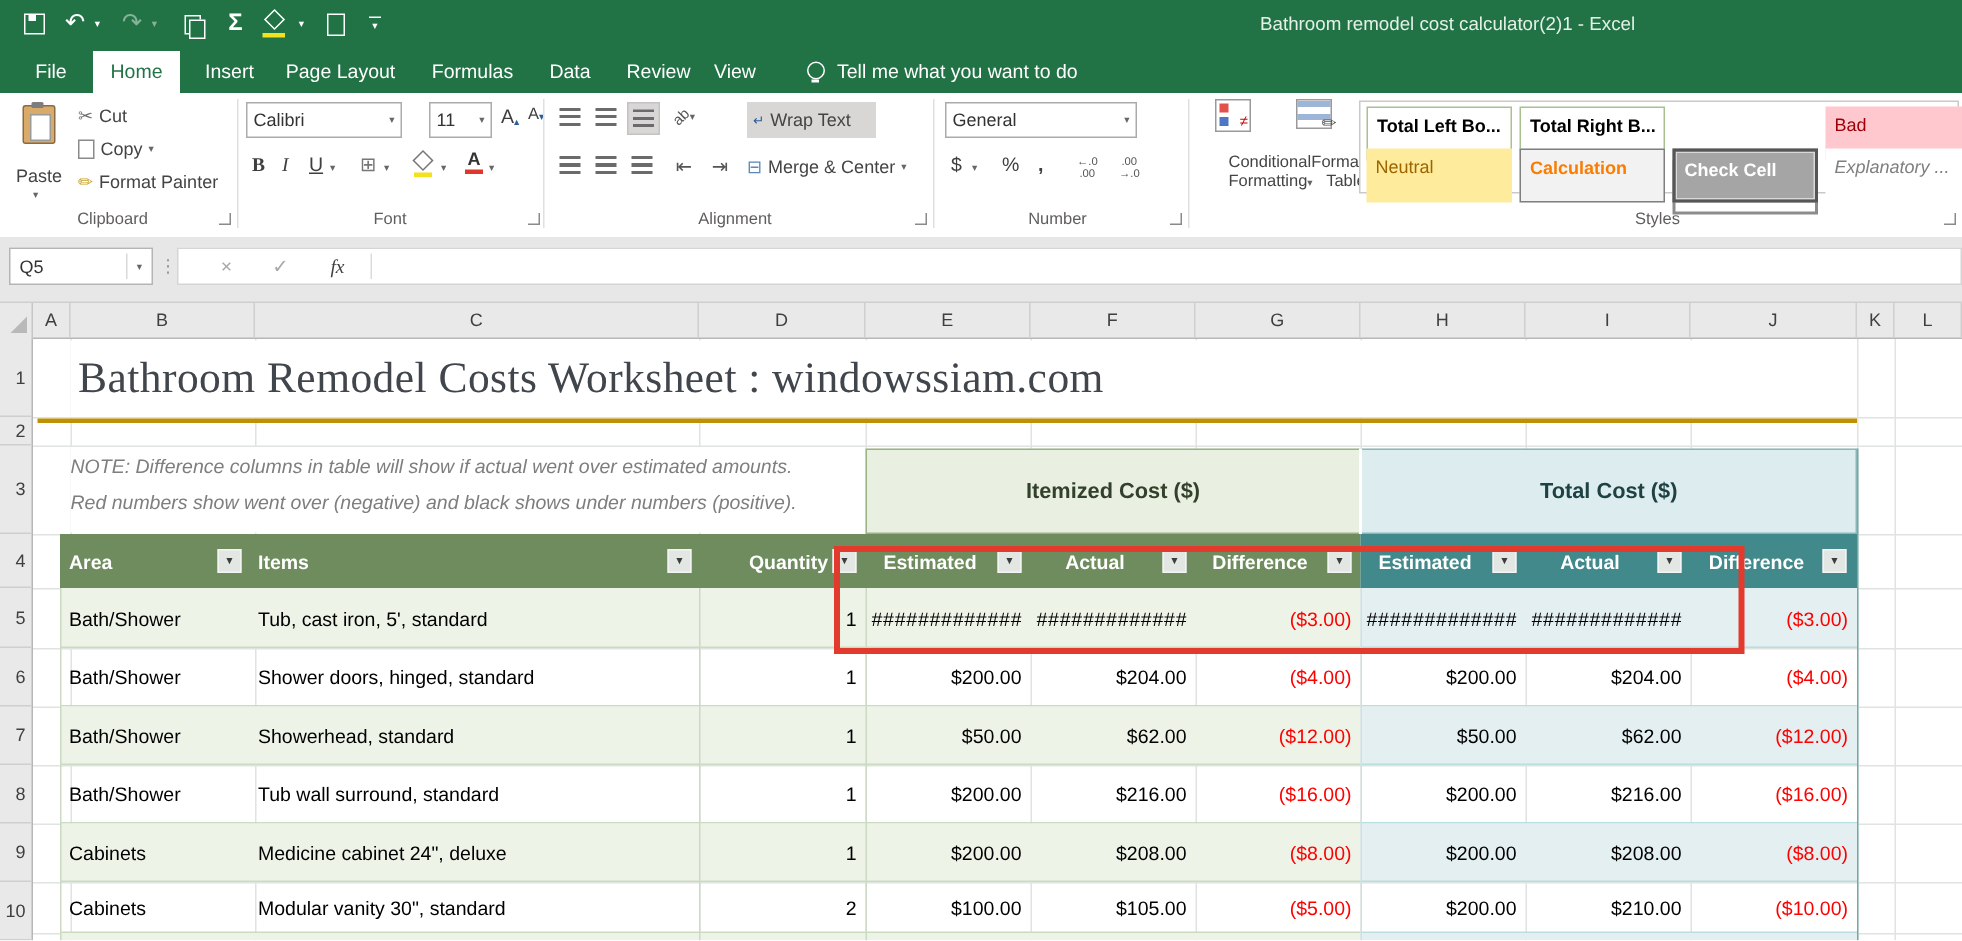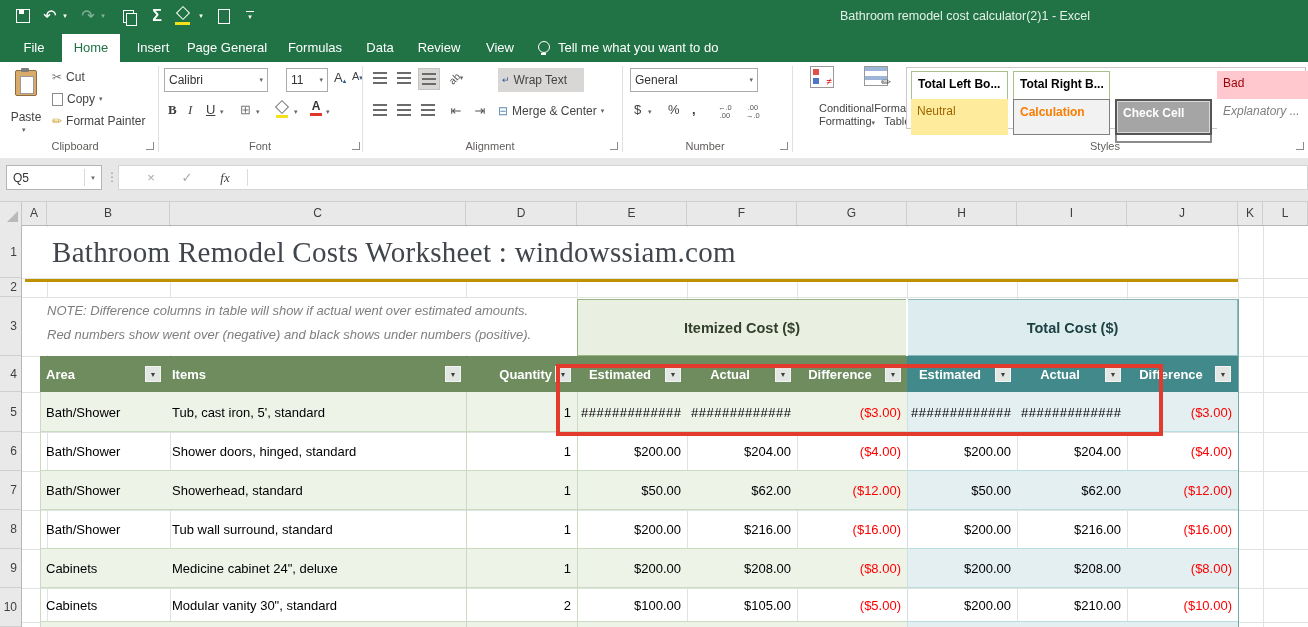--- a/index.html
+++ b/index.html
@@ -179,25 +179,25 @@
           <span class="qat-caret">▾</span>
         </span>
     </div>
     <div class="title-text">Bathroom remodel cost calculator(2)1  -  Excel</div>
   </div>
 
   <div class="tabrow">
     <div class="rtab" style="left:12px;width:44px;">File</div>
     <div class="rtab active" style="left:62px;width:58px;">Home</div>
     <div class="rtab" style="left:126px;width:54px;">Insert</div>
-    <div class="rtab" style="left:184px;width:86px;">Page General</div>
+    <div class="rtab" style="left:184px;width:86px;">Page Layout</div>
     <div class="rtab" style="left:280px;width:70px;">Formulas</div>
     <div class="rtab" style="left:356px;width:48px;">Data</div>
     <div class="rtab" style="left:410px;width:58px;">Review</div>
-    <div class="rtab" style="left:476px;width:48px;text-align:center;">View</div>
+    <div class="rtab" style="left:466px;width:48px;text-align:center;">View</div>
     <span class="bulb" style="left:538px;top:9px;"></span>
     <span class="bulb-base" style="left:541px;top:21px;"></span>
     <div class="tellme" style="left:558px;">Tell me what you want to do</div>
   </div>
 
   <div class="ribbon">
 
     <div class="ab" style="left:6px;top:4px;width:40px;height:72px;text-align:center;">
       <span class="clip"></span>
       <div class="ab" style="left:0;top:44px;width:40px;font-size:12px;color:#444;">Paste</div>

